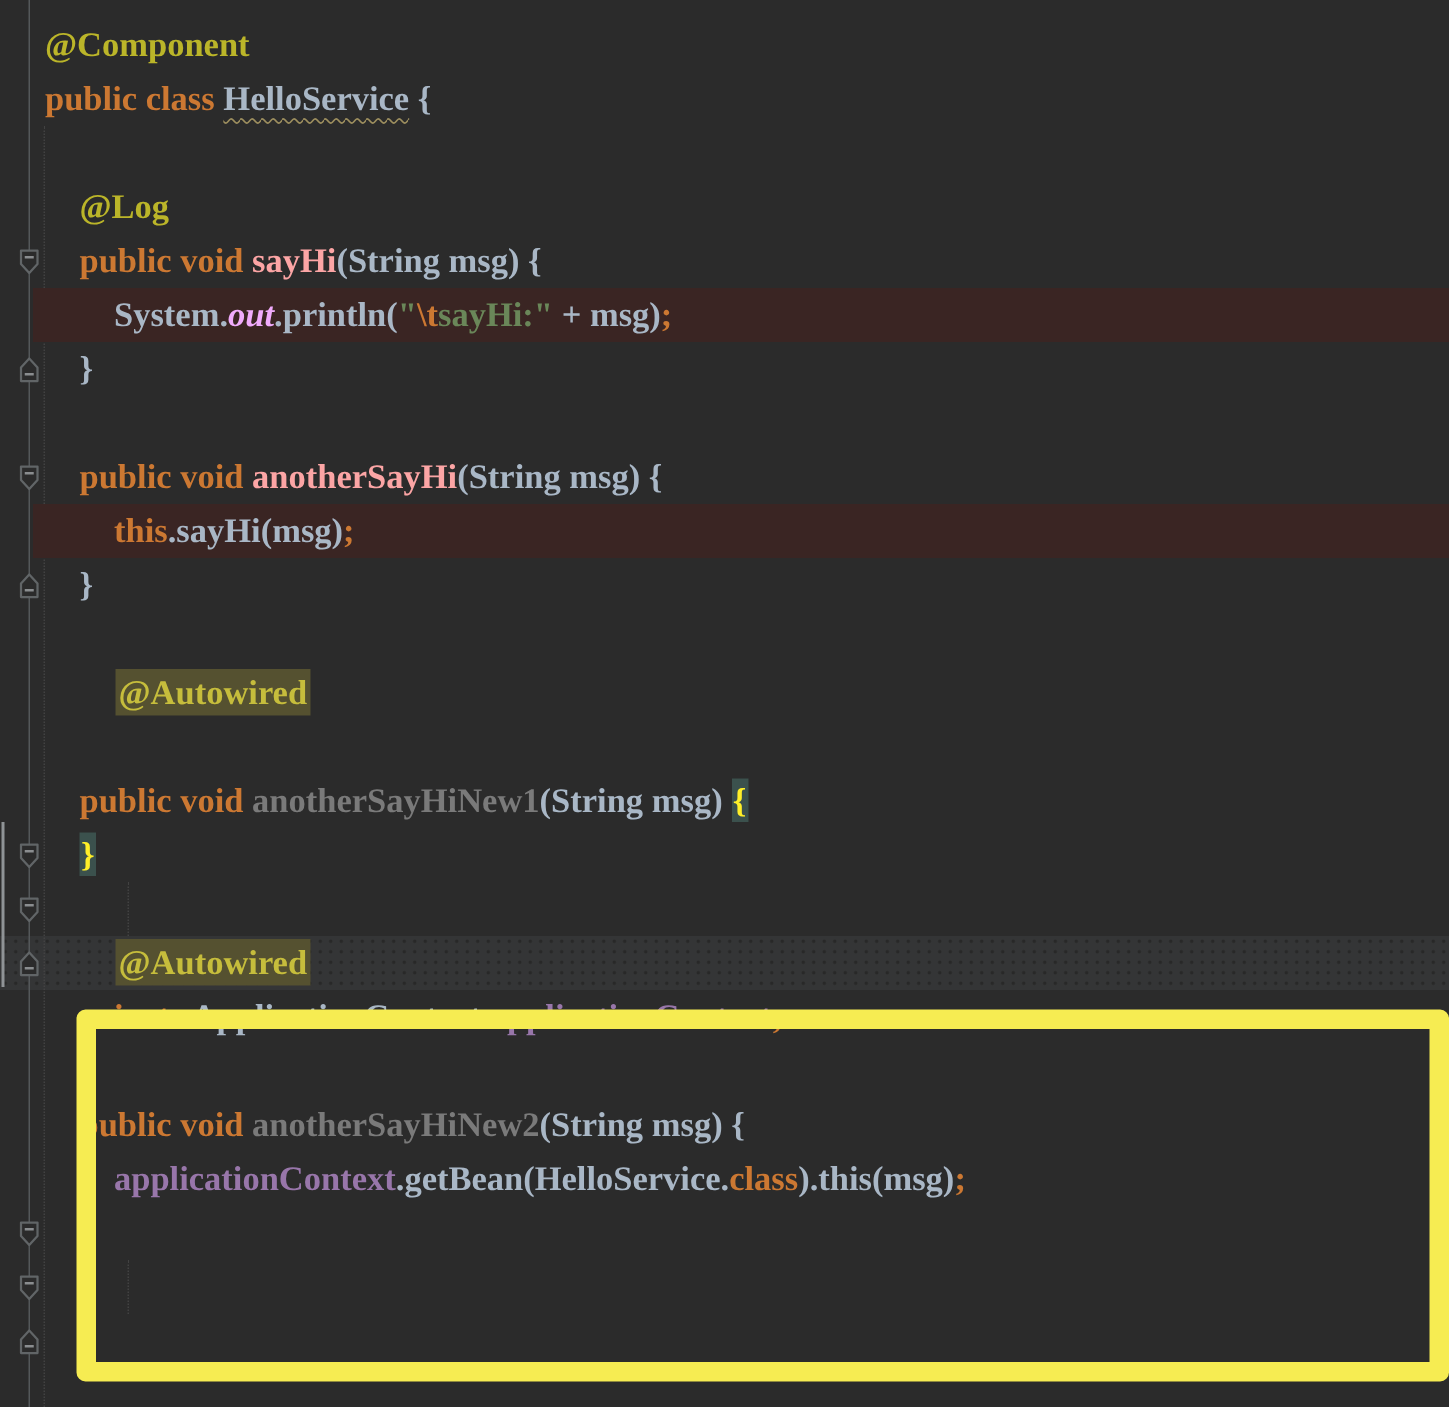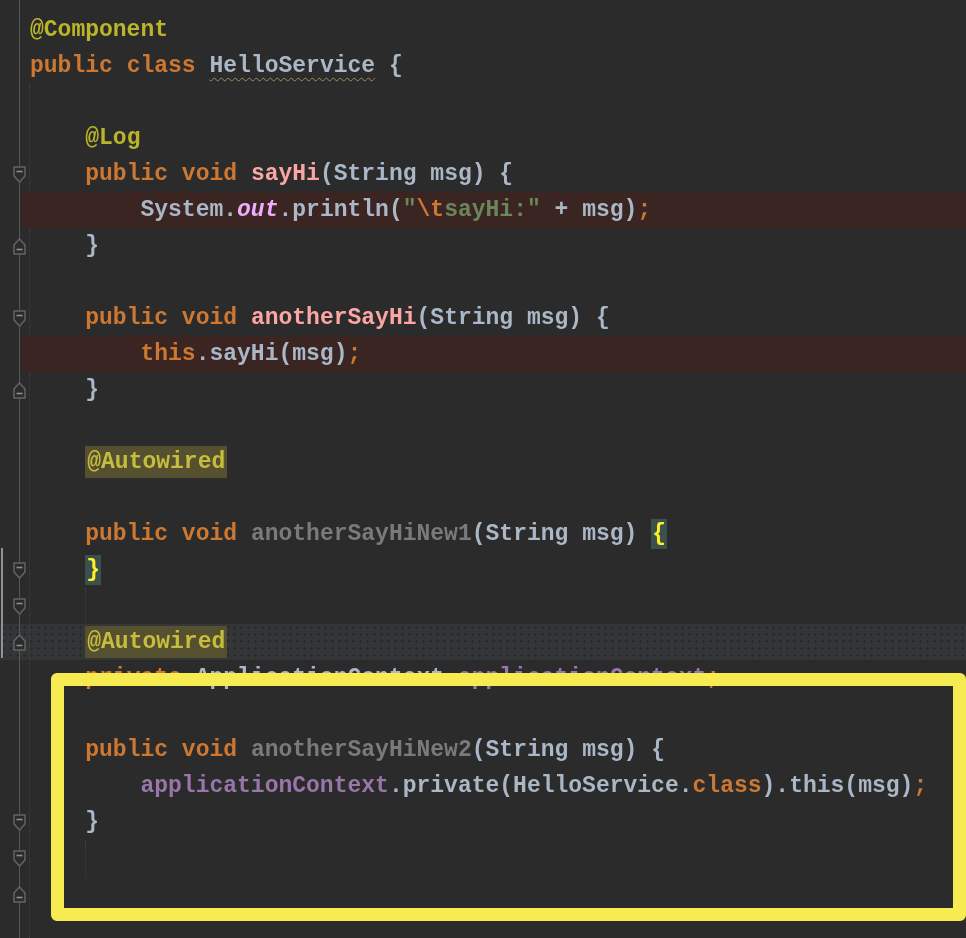--- a/index.html
+++ b/index.html
@@ -1,19 +1,19 @@
 <!DOCTYPE html>
 <html><head>
 <meta charset="utf-8">
 <style>
   html,body{margin:0;padding:0;background:#2B2B2B;}
   body{width:966px;height:938px;overflow:hidden;position:relative;}
   .editor{
     position:absolute;inset:0;
-    font-family:Liberation Mono, monospace;
+    font-family:Liberation Serif, serif;
     font-size:23px;font-weight:bold;color:#A9B7C6;
   }
   
   .caret-band{
     position:absolute;left:0;top:624px;width:966px;height:36px;
     background-color:#343536;
     background-image:radial-gradient(#282828 1.2px, transparent 1.3px);
     background-size:7px 7px;
   }
   
@@ -35,21 +35,21 @@
   .tk-d{color:#A9B7C6;}
   .tk-k{color:#CC7832;}
   .tk-a{color:#BBB529;}
   .tk-m{color:#fca5a5;}
   .tk-g{color:#7A7A7A;text-align:center;}
   .tk-f{color:#9876AA;}
   .tk-fi{color:#f0abfc;font-style:italic;}
   .tk-s{color:#6A8759;}
   .tk-e{color:#CC7832;}
   .tk-w{color:#A9B7C6;text-decoration:underline wavy #9E8F5E 1px;text-underline-offset:5px;}
-  .tk-hl{color:#C6BD3C;background:#555130;padding:3px 2px;}
+  .tk-hl{color:#C6BD3C;background:#555130;padding:3px 2px;margin-left:24px;}
   .tk-br{color:#FFEF28;background:#3B514D;padding:2px 1px;}
   
   .fold-marker{position:absolute;left:11px;width:17px;height:19px;}
   
   .annotation-box{
     position:absolute;left:51px;top:673px;width:889px;height:222px;
     border:13px solid #F6EC52;border-radius:6px;pointer-events:none;
   }
 </style>
 </head>
@@ -121,18 +121,18 @@
       <div class="line"></div>
       <div class="line"><span class="tk-d">    </span><span class="tk-hl">@Autowired</span></div>
       <div class="line"></div>
       <div class="line"><span class="tk-d">    </span><span class="tk-k">public</span><span class="tk-d"> </span><span class="tk-k">void</span><span class="tk-d"> </span><span class="tk-g">anotherSayHiNew1</span><span class="tk-d">(String msg) </span><span class="tk-br">{</span></div>
       <div class="line"><span class="tk-d">    </span><span class="tk-br">}</span></div>
       <div class="line"></div>
       <div class="line"><span class="tk-d">    </span><span class="tk-hl">@Autowired</span></div>
       <div class="line"><span class="tk-d">    </span><span class="tk-k">private</span><span class="tk-d"> ApplicationContext </span><span class="tk-f">applicationContext</span><span class="tk-k">;</span></div>
       <div class="line"></div>
       <div class="line"><span class="tk-d">    </span><span class="tk-k">public</span><span class="tk-d"> </span><span class="tk-k">void</span><span class="tk-d"> </span><span class="tk-g">anotherSayHiNew2</span><span class="tk-d">(String msg) {</span></div>
-      <div class="line"><span class="tk-d">        </span><span class="tk-f">applicationContext</span><span class="tk-d">.private(HelloService.</span><span class="tk-k">class</span><span class="tk-d">).this(msg)</span><span class="tk-k">;</span></div>
+      <div class="line"><span class="tk-d">        </span><span class="tk-f">applicationContext</span><span class="tk-d">.getBean(HelloService.</span><span class="tk-k">class</span><span class="tk-d">).this(msg)</span><span class="tk-k">;</span></div>
       <div class="line"><span class="tk-d">    }</span></div>
       <div class="line"></div>
     </div>
   <div class="annotation-box"></div>
 </div>
 
 </body></html>

